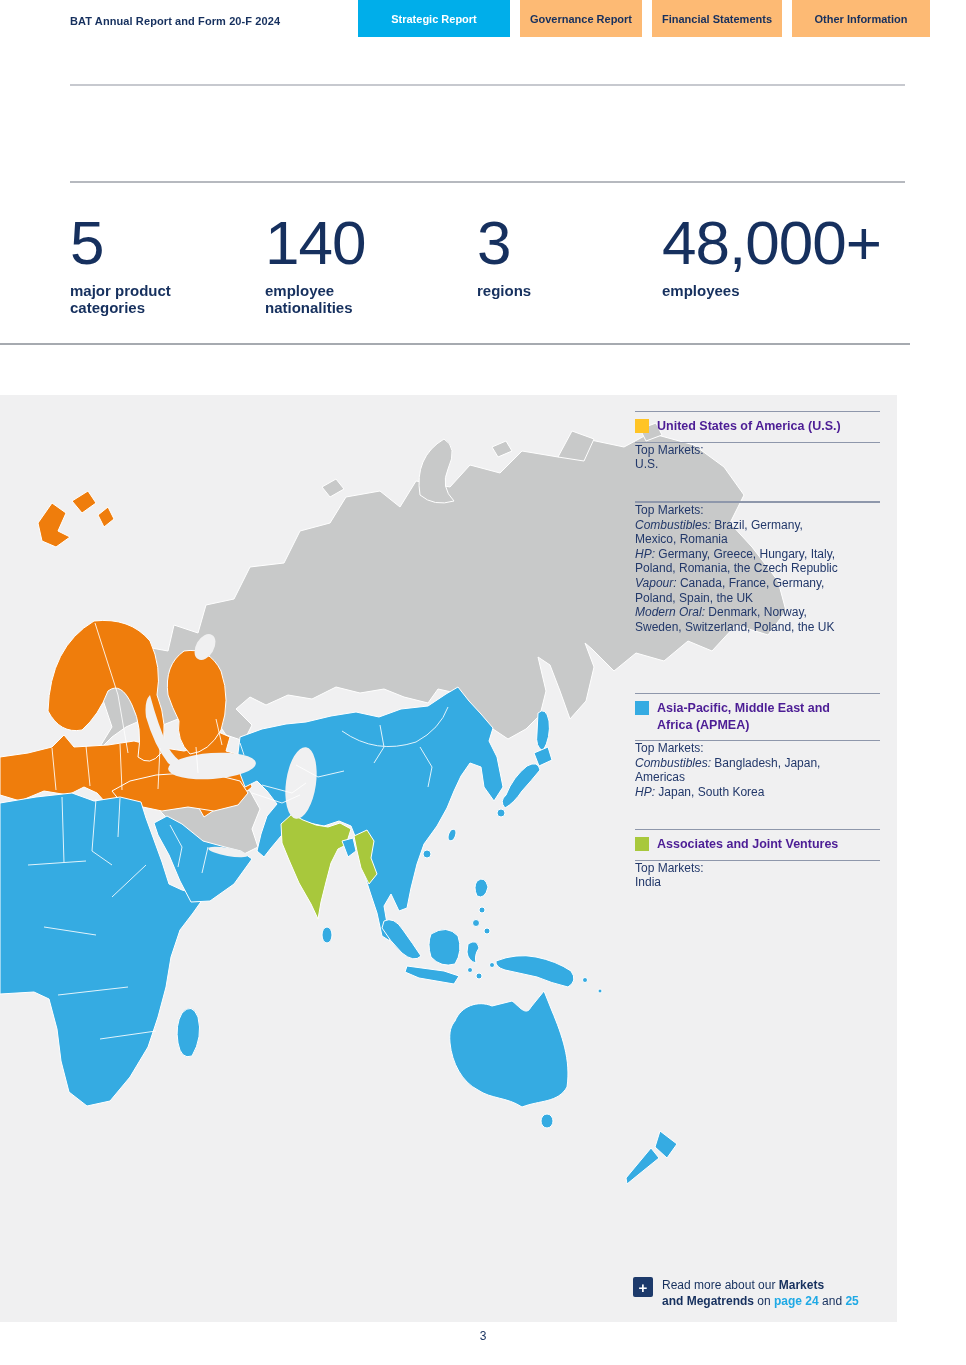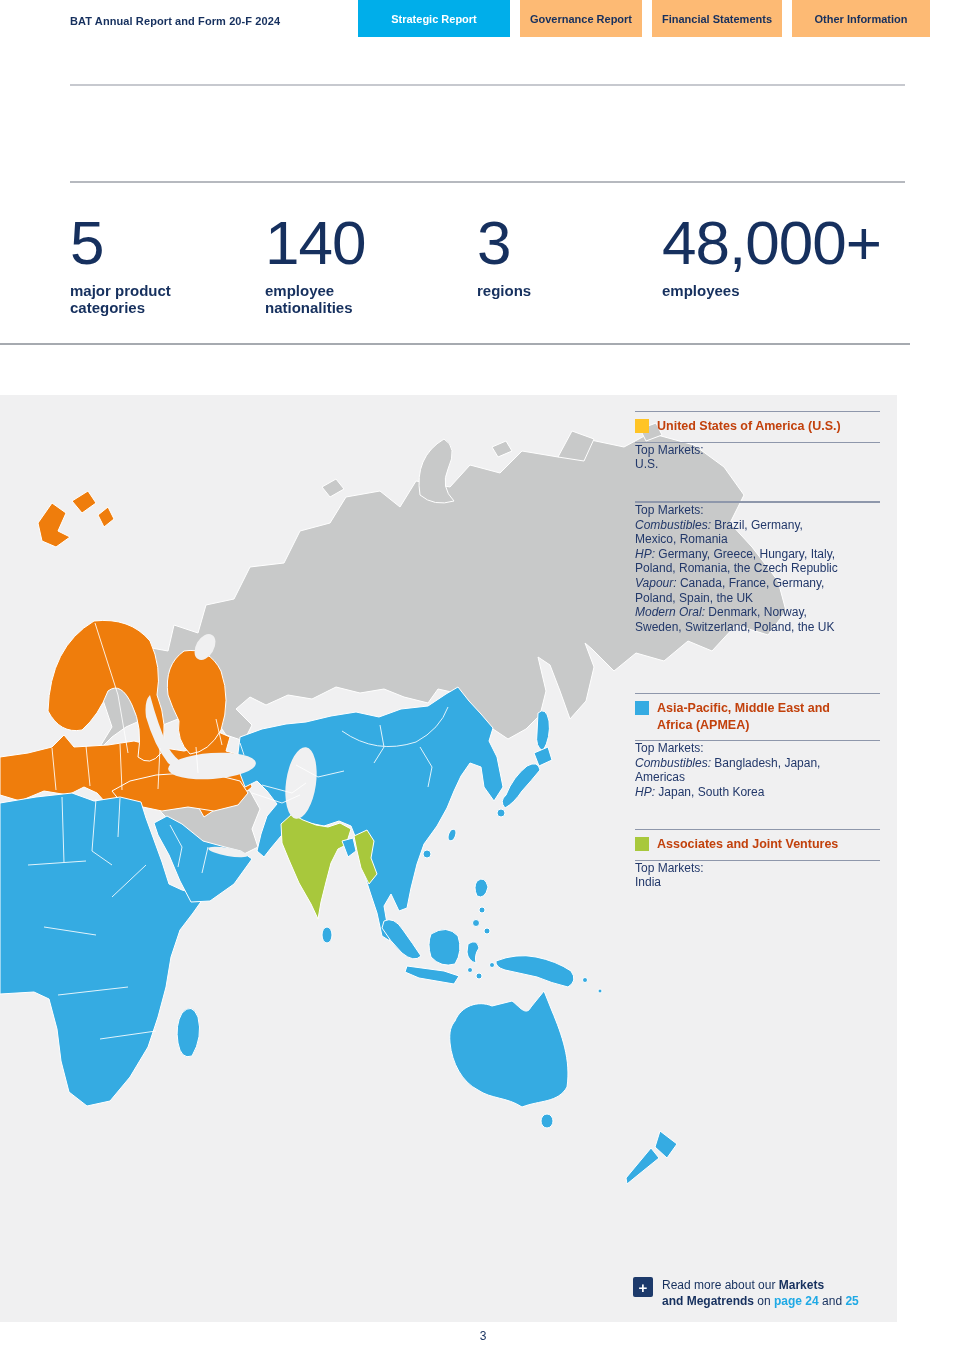--- a/index.html
+++ b/index.html
@@ -26,21 +26,21 @@
 
   
   .map-block{position:absolute;left:0;top:395px;width:897px;height:927px;background:#f0f0f1;}
   .map-block svg{position:absolute;left:0;top:0;}
 
   
   .lg-block{position:absolute;left:635px;width:245px;}
   .lg-rule{height:1px;background:#8e97ab;}
   .lg-title-row{display:flex;align-items:flex-start;padding:6px 0 7px 0;}
   .lg-chip{width:14px;height:14px;flex:0 0 14px;margin-right:8px;margin-top:1px;}
-  .lg-title{font-size:12.5px;font-weight:bold;line-height:1.32;max-width:205px;color:#c2410c;}
+  .lg-title{font-size:12.5px;font-weight:bold;line-height:1.32;max-width:205px;color:#4c1d95;}
   .lg-body{font-size:12px;line-height:14.6px;color:#22386a;}
   .lg-line em{font-style:italic;}
 
   
   .read-more{position:absolute;left:633px;top:882px;display:flex;align-items:flex-start;}
   .rm-icon{width:20px;height:20px;background:#1d3a6b;color:#ffffff;border-radius:2px;
            display:flex;align-items:center;justify-content:center;font-size:15px;font-weight:bold;cursor:pointer;}
   .rm-text{margin-left:9px;font-size:12px;line-height:1.35;color:#16305e;}
   .rm-link{font-weight:bold;}
 

